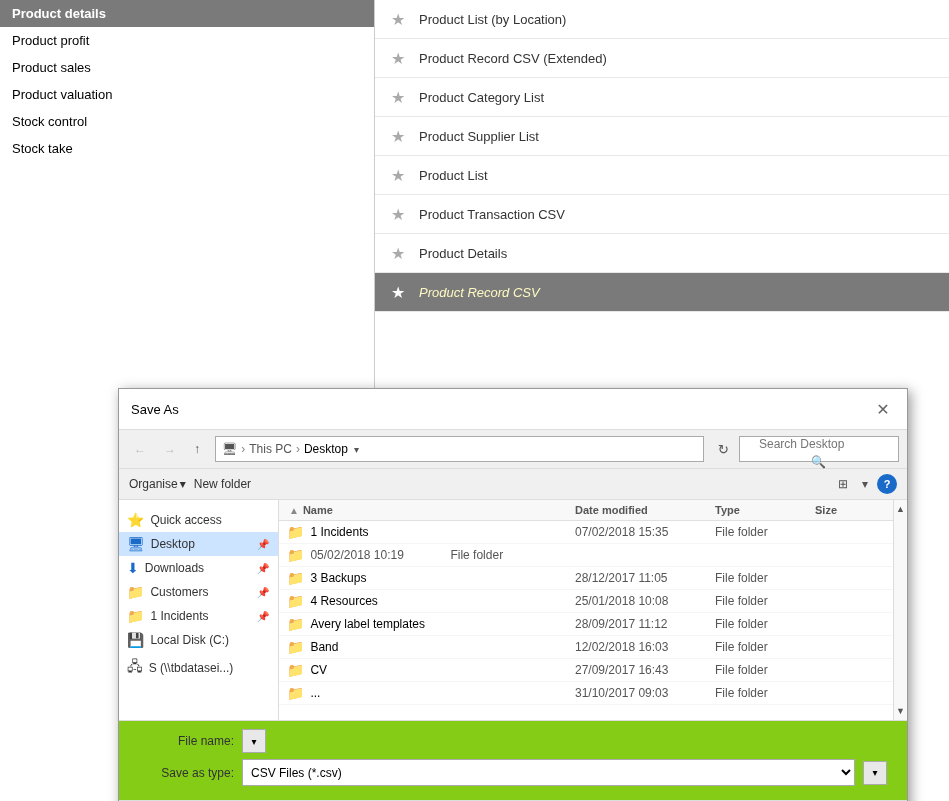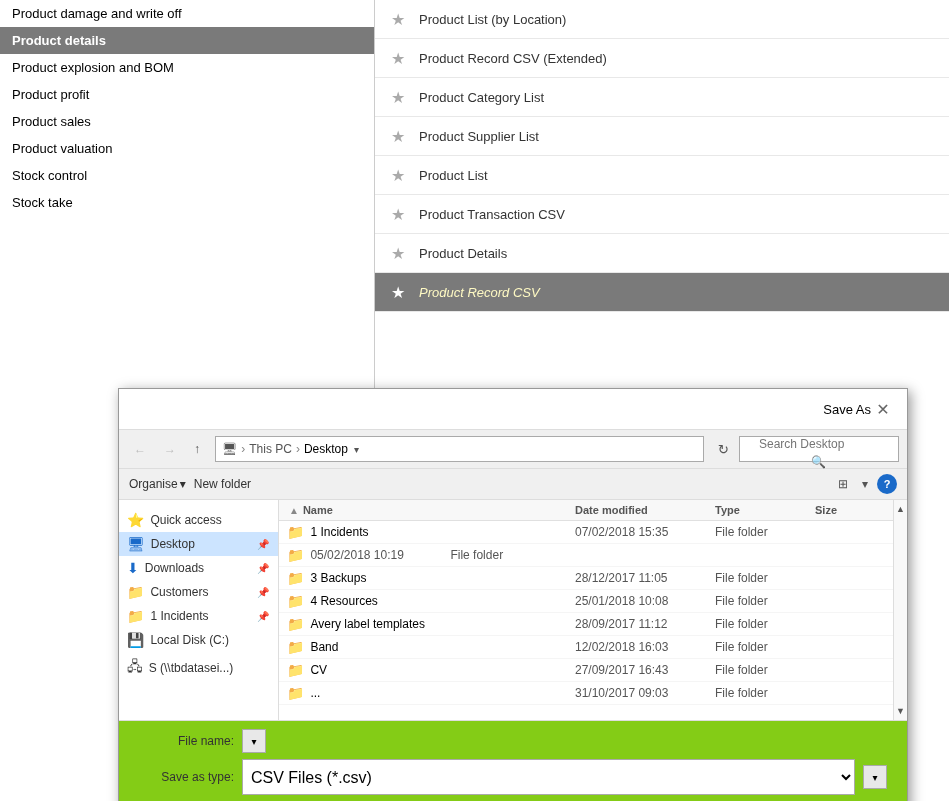--- a/index.html
+++ b/index.html
@@ -15,21 +15,21 @@
     .report-item { display: flex; align-items: center; padding: 10px 16px; border-bottom: 1px solid #e8e8e8; cursor: pointer; }
     .report-item.selected { background: #7a7a7a; }
     .report-item.selected .report-label { color: #fef9c3; font-style: italic; }
     .star-icon { width: 18px; height: 18px; margin-right: 10px; color: #aaa; font-size: 16px; }
     .report-label { font-size: 13px; color: #333; }
     .report-label.selected { color: #fff; }
 
     
     .dialog-overlay { position: absolute; top: 0; left: 0; width: 949px; height: 801px; }
     .dialog { position: absolute; top: 388px; left: 118px; width: 790px; background: #f0f0f0; border: 1px solid #999; box-shadow: 3px 3px 12px rgba(0,0,0,0.4); }
-    .dialog-titlebar { background: #fff; display: flex; justify-content: flex-end; align-items: center; padding: 8px 12px; border-bottom: 1px solid #ddd; }
+    .dialog-titlebar { background: #fff; display: flex; justify-content: space-between; align-items: center; padding: 8px 12px; border-bottom: 1px solid #ddd; }
     .dialog-title { font-size: 13px; font-weight: normal; color: #000; }
     .dialog-close { background: none; border: none; font-size: 16px; cursor: pointer; color: #666; width: 24px; height: 24px; display: flex; align-items: center; justify-content: center; }
 
     
     .dialog-toolbar { display: flex; align-items: center; padding: 6px 8px; background: #f0f0f0; border-bottom: 1px solid #ddd; gap: 4px; }
     .nav-btn { background: none; border: 1px solid transparent; padding: 3px 6px; cursor: pointer; font-size: 12px; border-radius: 2px; color: #555; display: flex; align-items: center; }
     .nav-btn:disabled { color: #bbb; cursor: default; }
     .address-bar { flex: 1; display: flex; align-items: center; background: #fff; border: 1px solid #aaa; padding: 2px 6px; height: 26px; gap: 4px; font-size: 12px; margin: 0 4px; }
     .address-crumb { color: #555; }
     .address-sep { color: #888; }
@@ -71,33 +71,31 @@
     .file-row .file-type { width: 100px; font-size: 12px; color: #555; }
     .file-row .file-size { width: 70px; font-size: 12px; color: #555; }
     .file-scrollbar { width: 8px; background: #f0f0f0; border-left: 1px solid #ddd; }
 
     
     .dialog-bottom { padding: 8px 20px; background: #84cc16; border-top: 1px solid #ddd; }
     .field-row { display: flex; align-items: center; margin-bottom: 6px; gap: 8px; }
     .field-label { width: 95px; text-align: right; font-size: 12px; color: #333; }
     .field-input { flex: 1; height: 24px; border: 1px solid #aaa; font-size: 12px; padding: 2px 6px; background: #fff; color: #000; }
     .field-input.highlighted { background: #1a6ac9; color: #fff; }
-    .field-select { flex: 1; height: 36px; border: 1px solid #aaa; font-size: 16px; padding: 1px 4px; background: #fff; }
+    .field-select { flex: 1; height: 27px; border: 1px solid #aaa; font-size: 12px; padding: 1px 4px; background: #fff; }
     .field-dropdown-btn { width: 24px; height: 24px; background: #e8e8e8; border: 1px solid #aaa; cursor: pointer; display: flex; align-items: center; justify-content: center; font-size: 10px; }
 
     
     .dialog-actions { display: flex; justify-content: flex-end; align-items: center; padding: 8px 12px; gap: 8px; border-top: 1px solid #ddd; background: #f0f0f0; }
   </style>
 </head>
 <body>
 
 <div class="bg-panel">
-  <div class="sidebar-item">Product damage and write off</div>
   <div class="sidebar-item active">Product details</div>
-  <div class="sidebar-item">Product explosion and BOM</div>
   <div class="sidebar-item">Product profit</div>
   <div class="sidebar-item">Product sales</div>
   <div class="sidebar-item">Product valuation</div>
   <div class="sidebar-item">Stock control</div>
   <div class="sidebar-item">Stock take</div>
 </div>
 
 <div class="bg-right">
   <div class="report-item">
     <span class="star-icon">★</span>

